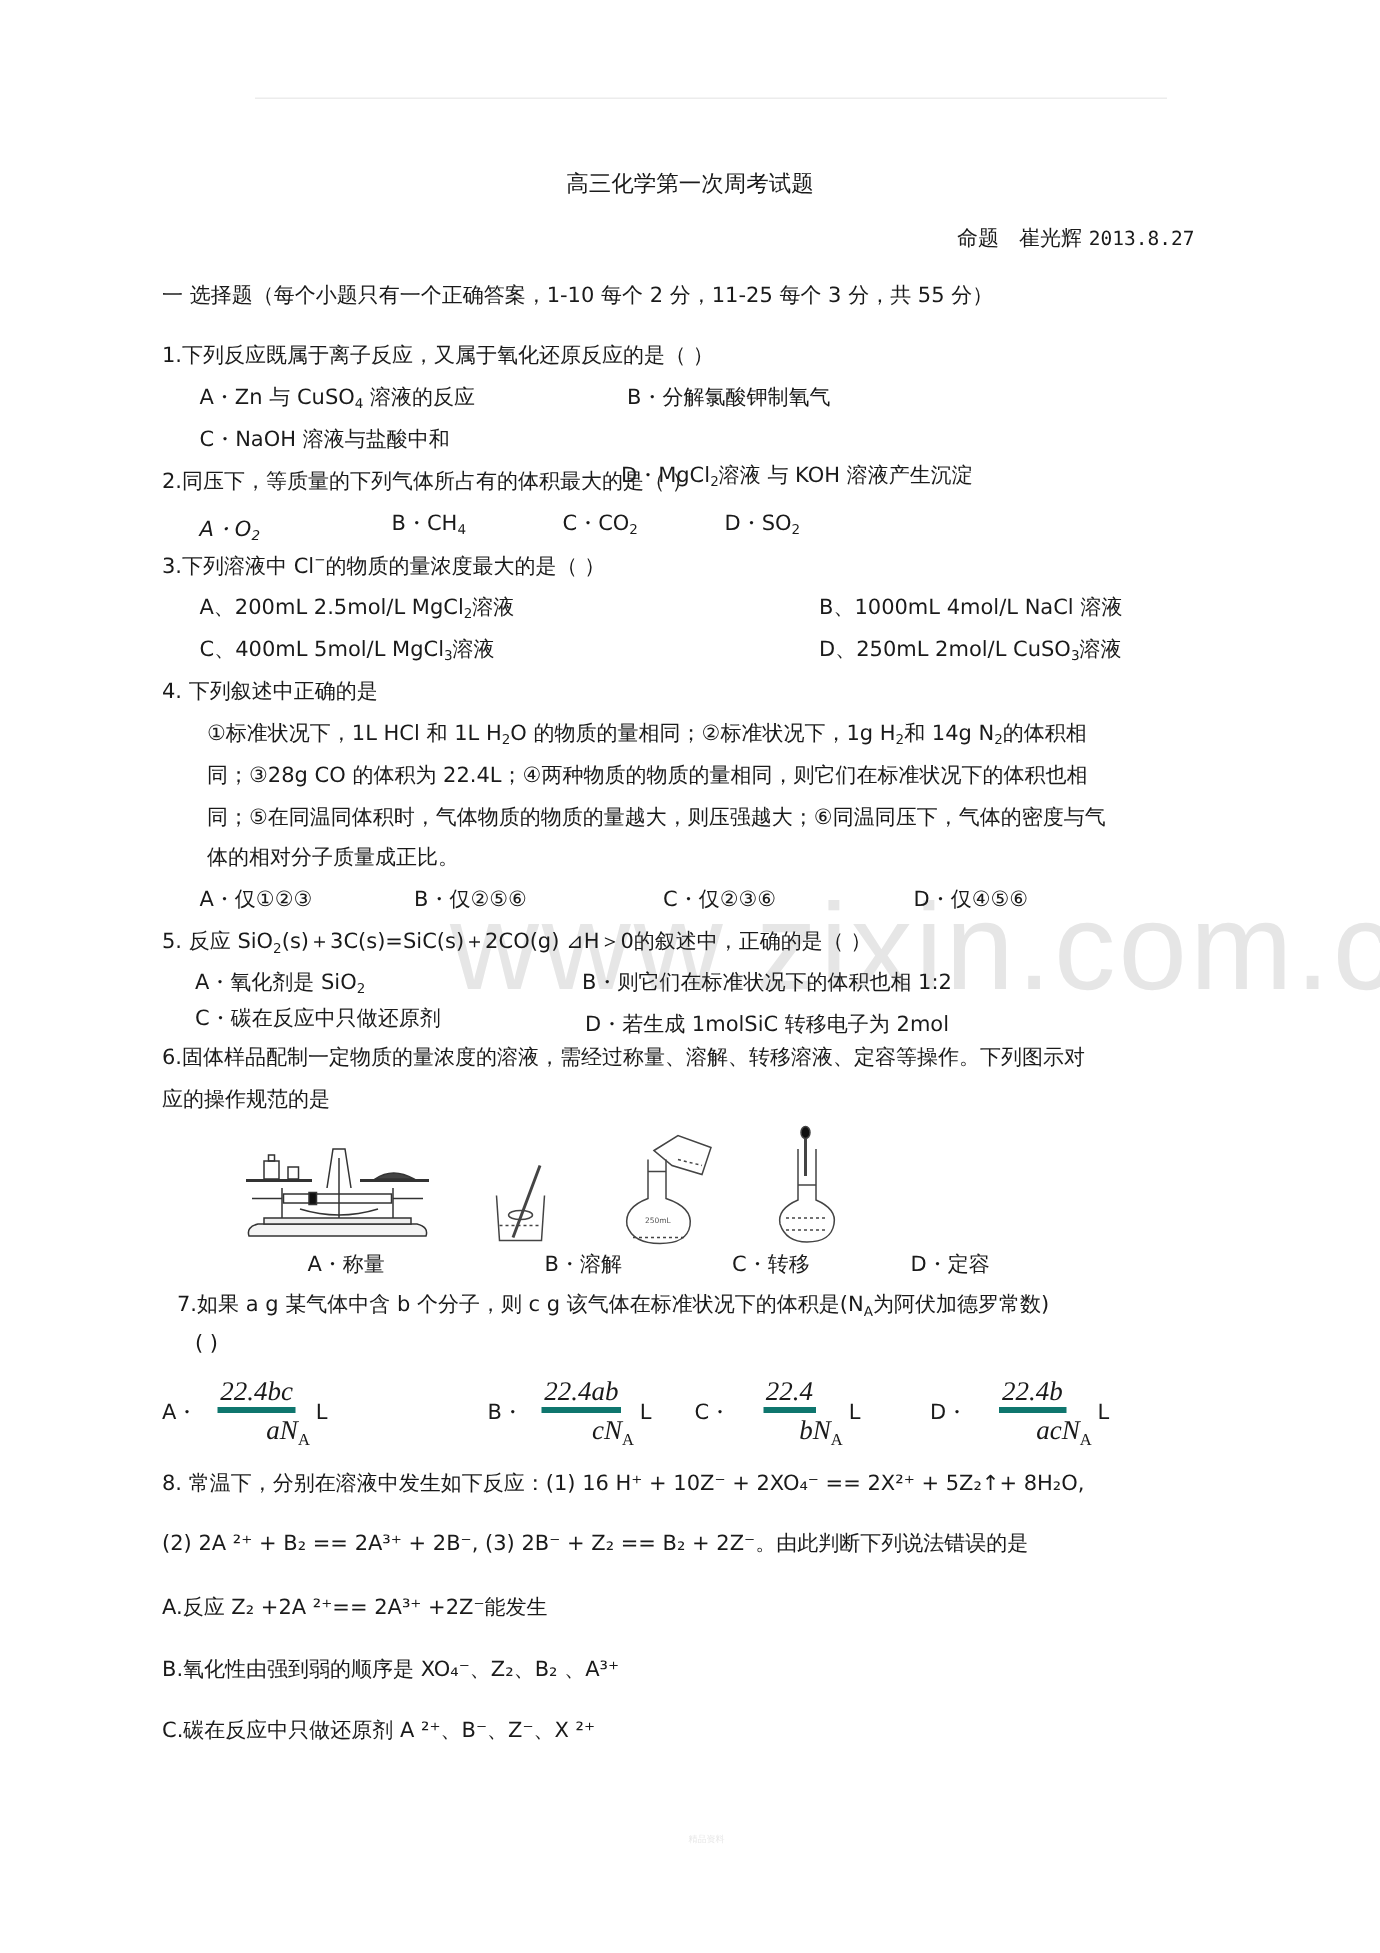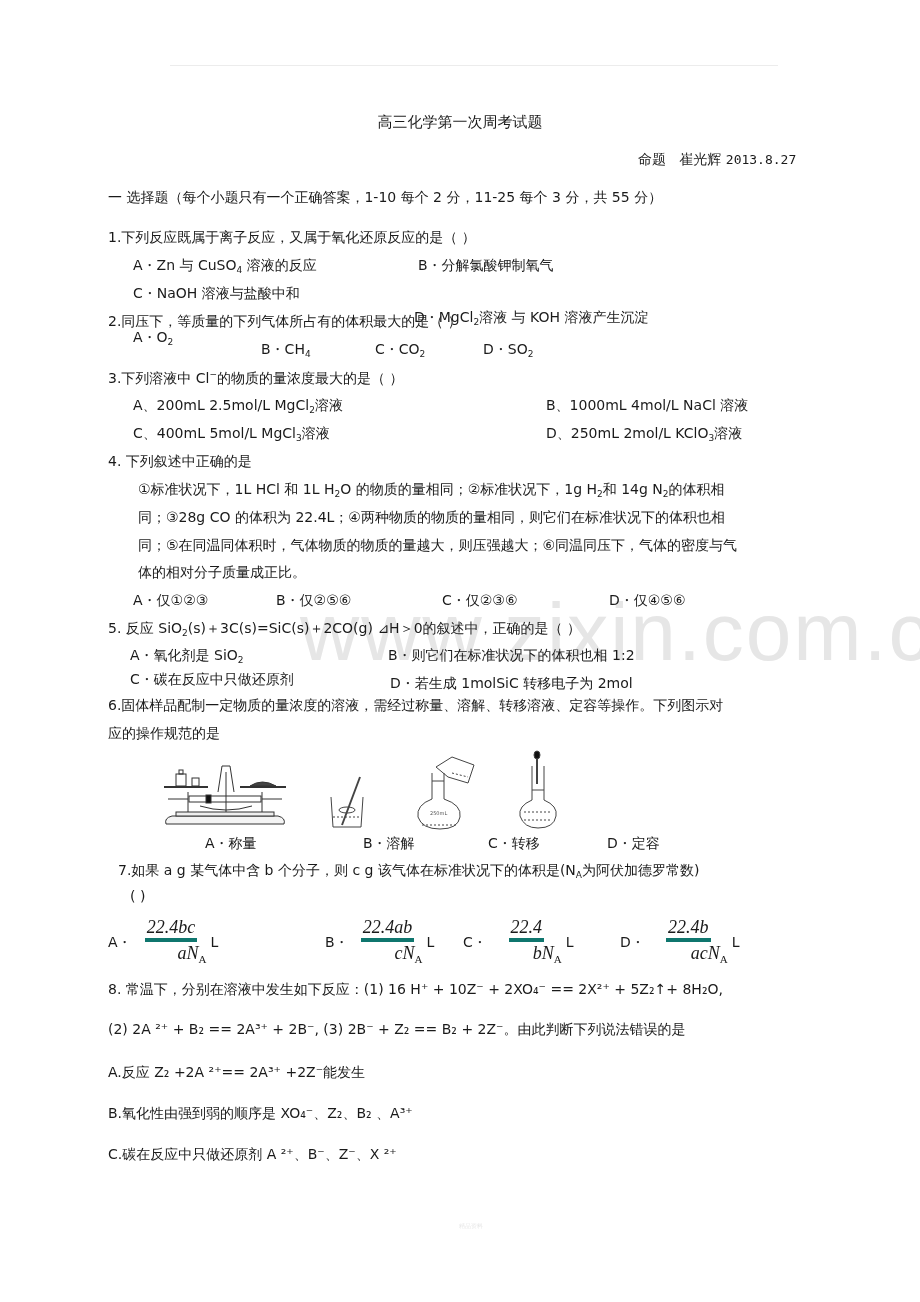--- a/index.html
+++ b/index.html
@@ -44,37 +44,37 @@
   <div class="abs" style="left:133px;top:258px;">
     <span>A・Zn 与 CuSO</span><span class="sub">4</span><span> 溶液的反应</span>
   </div>
   <div class="abs" style="left:418px;top:258px;">B・分解氯酸钾制氧气</div>
   <div class="abs" style="left:133px;top:286px;">C・NaOH 溶液与盐酸中和</div>
   <div class="abs" style="left:414px;top:286px;margin-top:24px;">
     <span>D・MgCl</span><span class="sub">2</span><span>溶液 与 KOH 溶液产生沉淀</span>
   </div>
 
   <div class="abs" style="left:108px;top:314px;">2.同压下，等质量的下列气体所占有的体积最大的是（        ）</div>
-  <div class="abs" style="left:133px;top:330px;"><span>A・O</span><span class="sub">2</span></div>
+  <div class="abs" style="left:133px;top:346px;font-style:italic;"><span>A・O</span><span class="sub">2</span></div>
   <div class="abs" style="left:261px;top:342px;"><span>B・CH</span><span class="sub">4</span></div>
   <div class="abs" style="left:375px;top:342px;"><span>C・CO</span><span class="sub">2</span></div>
   <div class="abs" style="left:483px;top:342px;"><span>D・SO</span><span class="sub">2</span></div>
 
   <div class="abs" style="left:108px;top:370px;">
     <span>3.下列溶液中 Cl</span><span class="sup">−</span><span>的物质的量浓度最大的是（    ）</span>
   </div>
   <div class="abs" style="left:133px;top:398px;">
     <span>A、200mL 2.5mol/L MgCl</span><span class="sub">2</span><span>溶液</span>
   </div>
   <div class="abs" style="left:546px;top:398px;">B、1000mL 4mol/L NaCl 溶液</div>
   <div class="abs" style="left:133px;top:426px;">
     <span>C、400mL 5mol/L MgCl</span><span class="sub">3</span><span>溶液</span>
   </div>
   <div class="abs" style="left:546px;top:426px;">
-    <span>D、250mL 2mol/L KClO</span><span class="sub">3</span><span>溶液</span>
+    <span>D、250mL 2mol/L CuSO</span><span class="sub">3</span><span>溶液</span>
   </div>
 
   <div class="abs" style="left:108px;top:454px;">4. 下列叙述中正确的是</div>
   <div class="abs" style="left:138px;top:482px;">
     <span>①标准状况下，1L HCl 和 1L H</span><span class="sub">2</span><span>O 的物质的量相同；②标准状况下，1g H</span><span class="sub">2</span><span>和 14g N</span><span class="sub">2</span><span>的体积相</span>
   </div>
   <div class="abs" style="left:138px;top:510px;">同；③28g CO 的体积为 22.4L；④两种物质的物质的量相同，则它们在标准状况下的体积也相</div>
   <div class="abs" style="left:138px;top:538px;">同；⑤在同温同体积时，气体物质的物质的量越大，则压强越大；⑥同温同压下，气体的密度与气</div>
   <div class="abs" style="left:138px;top:565px;">体的相对分子质量成正比。</div>
   <div class="abs" style="left:133px;top:593px;">A・仅①②③</div>

